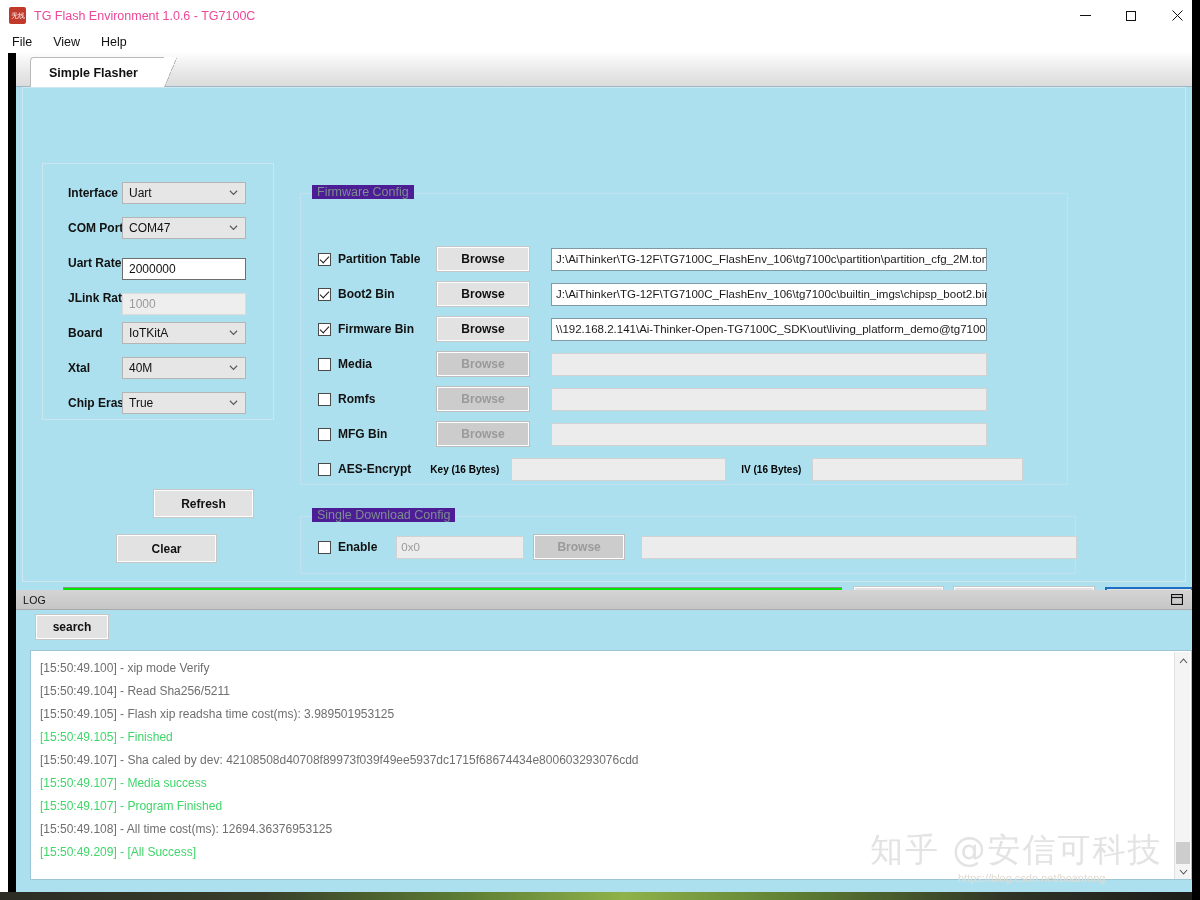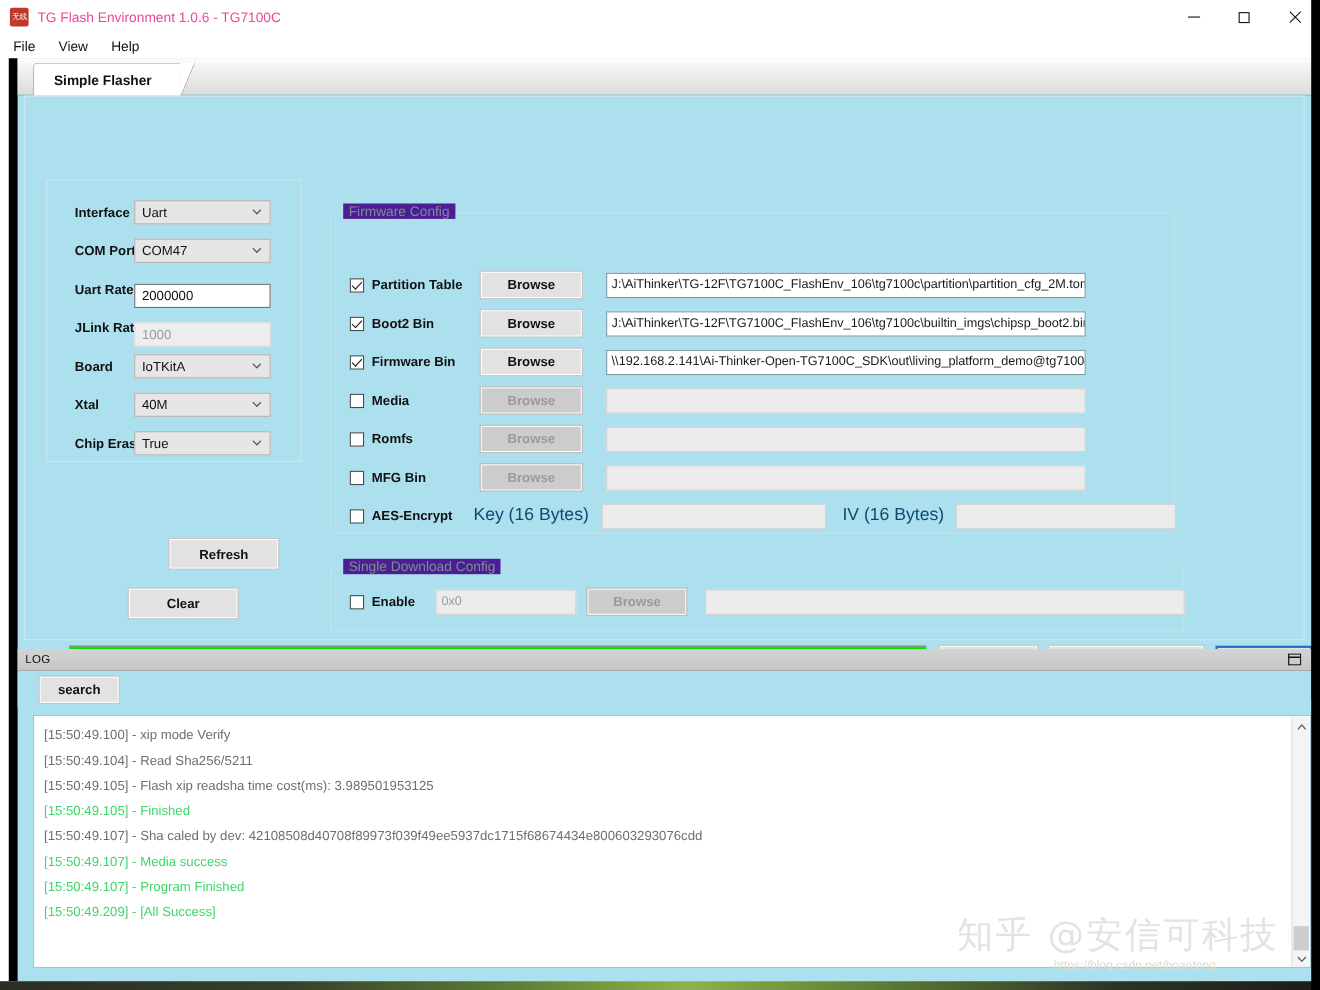--- a/index.html
+++ b/index.html
@@ -169,21 +169,21 @@
   .browse-btn { width: 92px; height: 24px; }
   .path-box {
     height: 23px; background: #ffffff; border: 1px solid #7f9aa5;
     display: flex; align-items: center; padding-left: 4px;
     font-size: 11.5px; color: #1a1a1a; white-space: nowrap; overflow: hidden;
   }
   .path-box.disabled { background: #ececec; border: 1px solid #d2d2d2; }
   .path-static {
     font-size: 11.5px; color: #9bb3bd; white-space: nowrap;
   }
-  .kv-label { font-size: 16px; font-weight: normal; color: #0c4a6e; white-space: nowrap; }
+  .kv-label { font-size: 10px; font-weight: bold; color: #000000; white-space: nowrap; }
 
   
   #status-bar {
     position: absolute; left: 40px; top: 499px; width: 779px; height: 48px;
     background: #00e800; border: 1px solid #8e8e8e;
     display: flex; align-items: center; justify-content: center;
     font-size: 15px; font-weight: bold; color: #0d0d0d;
   }
   #btn-log  { position: absolute; left: 831px; top: 499px; width: 89px; height: 48px; }
   #btn-cd   { position: absolute; left: 931px; top: 499px; width: 140px; height: 48px; }
@@ -480,20 +480,21 @@
     </div>
 
     <div class="log-view">
       <div class="log-line" style="margin-top:5px">[15:50:49.100] - xip mode Verify</div>
       <div class="log-line">[15:50:49.104] - Read Sha256/5211</div>
       <div class="log-line">[15:50:49.105] - Flash xip readsha time cost(ms): 3.989501953125</div>
       <div class="log-line ok">[15:50:49.105] - Finished</div>
       <div class="log-line">[15:50:49.107] - Sha caled by dev: 42108508d40708f89973f039f49ee5937dc1715f68674434e800603293076cdd</div>
       <div class="log-line ok">[15:50:49.107] - Media success</div>
       <div class="log-line ok">[15:50:49.107] - Program Finished</div>
+      <div class="log-line">[15:50:49.108] - All time cost(ms): 12694.36376953125</div>
       <div class="log-line ok">[15:50:49.209] - [All Success]</div>
 
       <div class="scroll">
         <div class="scroll-arrow up">
           <svg width="9" height="6" viewBox="0 0 9 6">
               <path d="M1 5 L4.5 1 L8 5" stroke="#555" stroke-width="1.1" fill="none"></path>
             </svg>
         </div>
         <div class="scroll-thumb"></div>
         <div class="scroll-arrow down">

